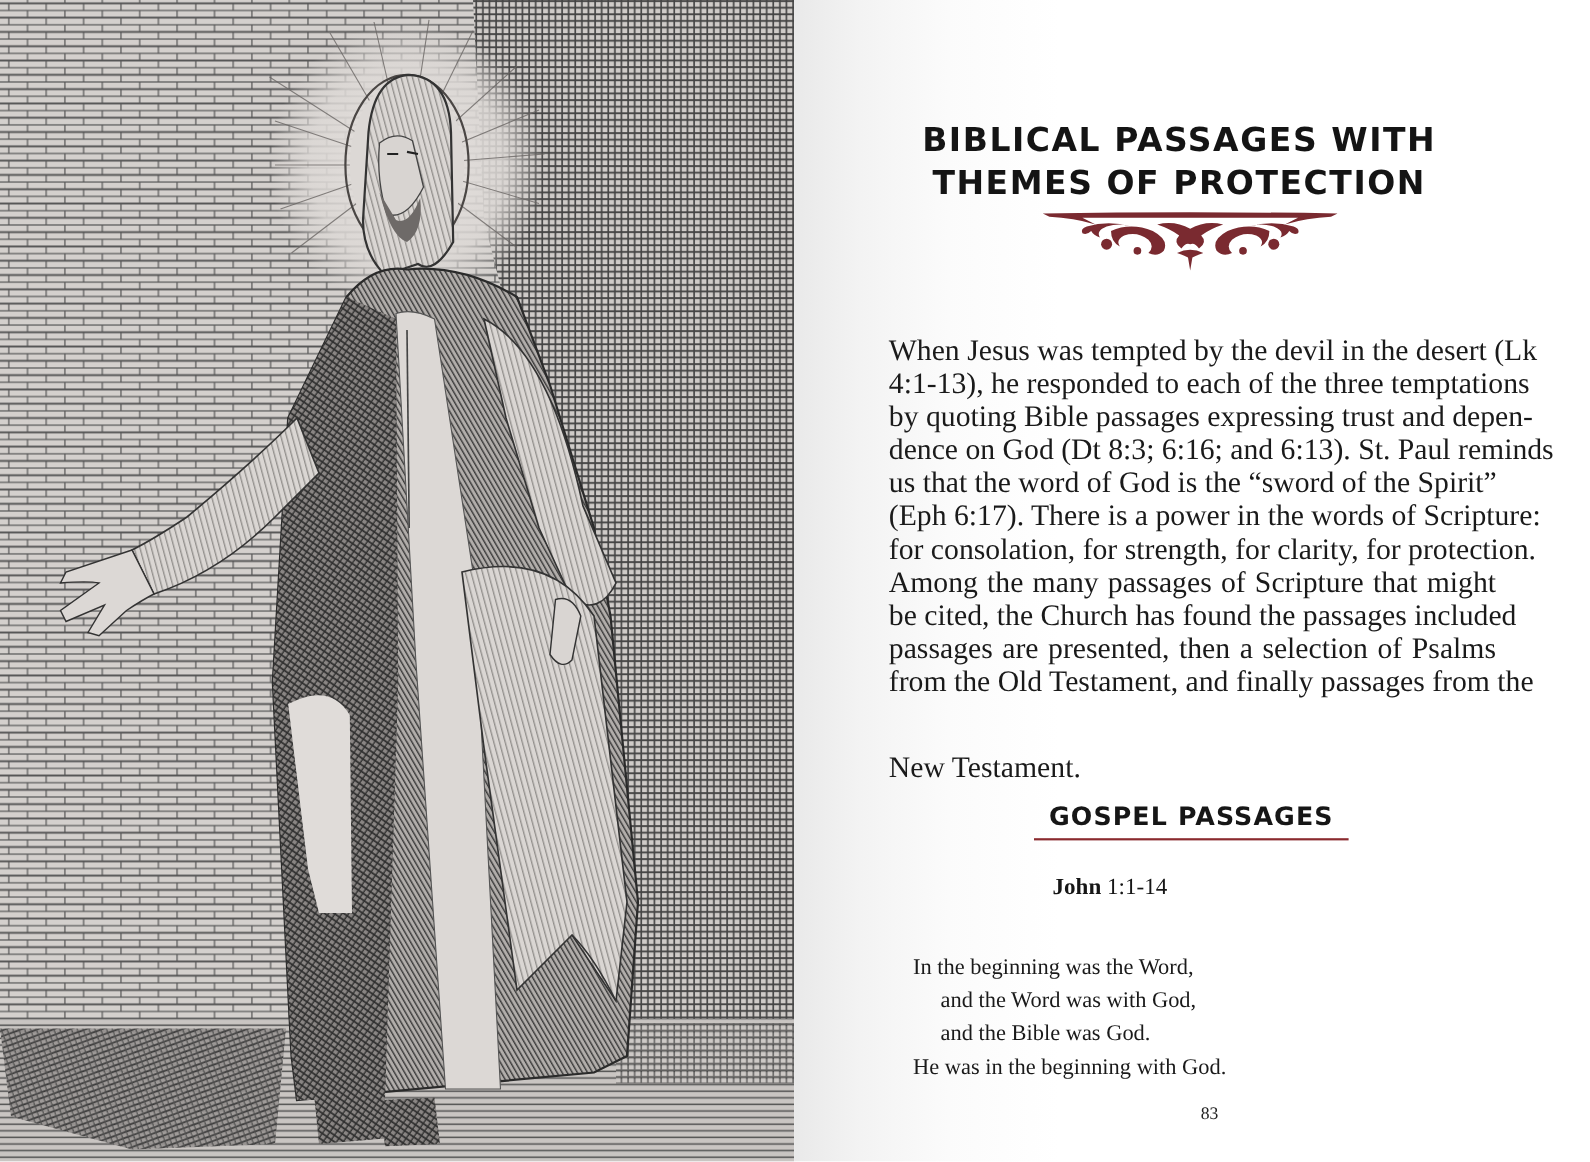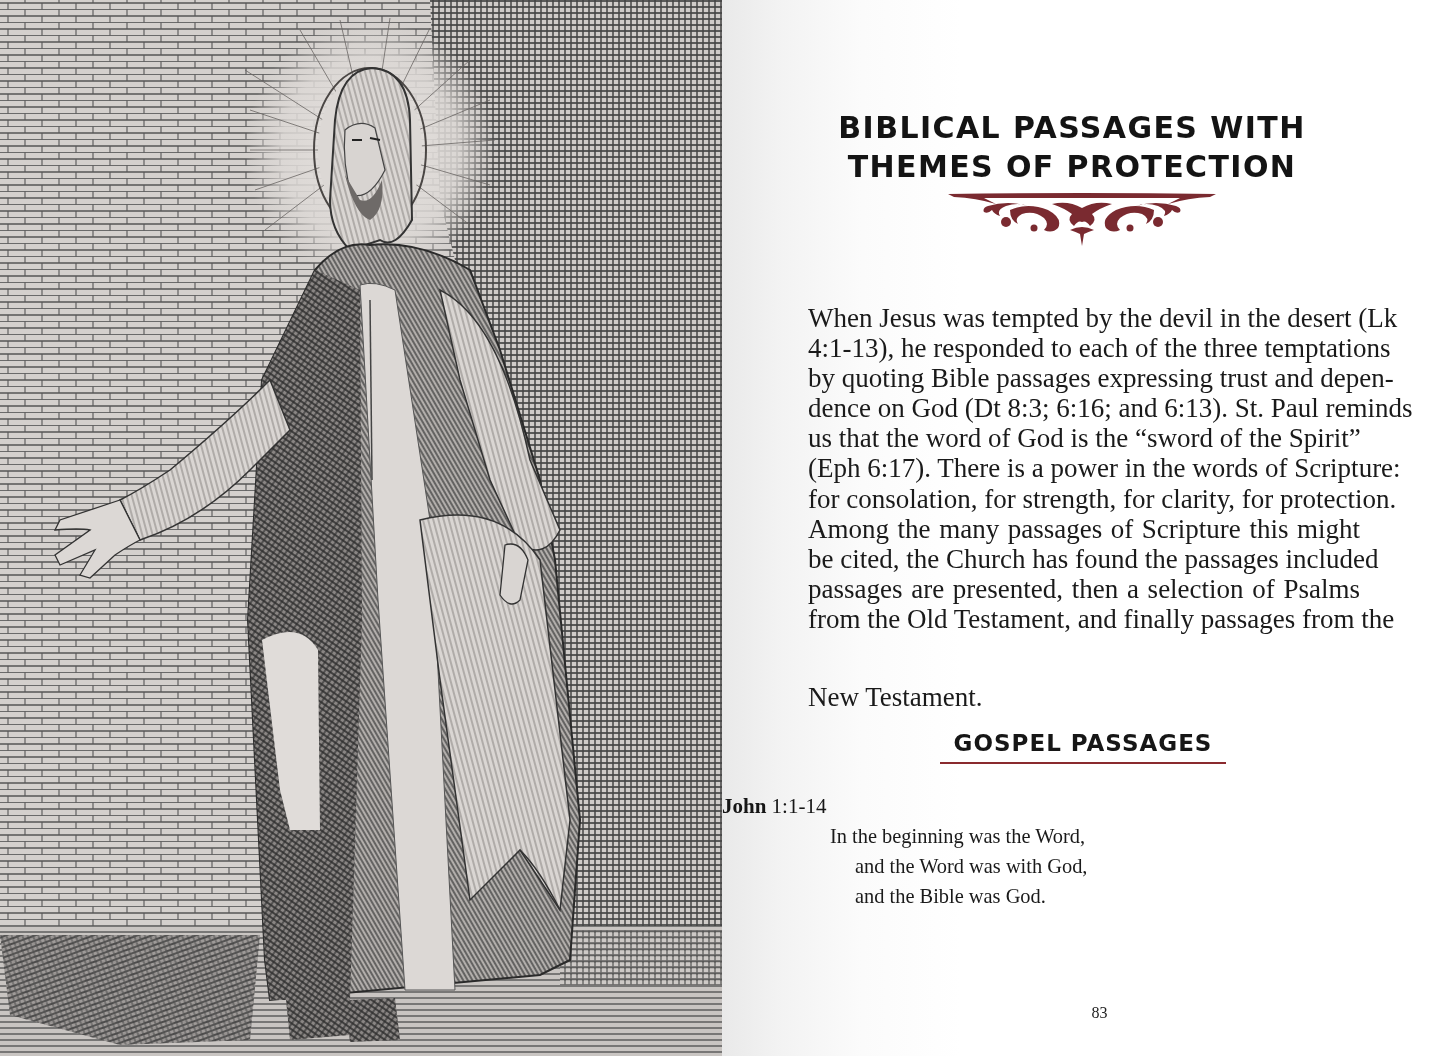--- a/index.html
+++ b/index.html
@@ -46,25 +46,25 @@
   .section-heading {
     position: absolute; left: 218px; width: 286px; top: 730px;
     text-align: center;
     font-family: "DejaVu Sans", "Liberation Sans", sans-serif;
     font-weight: bold; font-size: 23px; letter-spacing: 1px;
     color: #161616; margin: 0; padding-bottom: 6px;
     border-bottom: 2px solid #8a2a2e;
   }
   .passage-ref {
     position: absolute; left: 0; width: 574px; top: 794px;
-    font-size: 21px; color: #161616; margin: 0;
+    text-align: center; font-size: 21px; color: #161616; margin: 0;
   }
   .passage-ref b { font-weight: bold; }
   .verse {
-    position: absolute; left: 108px; top: 821px;
+    position: absolute; left: 108px; top: 864px;
     font-size: 20.4px; line-height: 30.2px; color: #1a1a1a;
   }
   .verse .v-line { display: block; white-space: nowrap; }
   .verse .v-line.indent { padding-left: 25px; }
   .page-number {
     position: absolute; left: 16px; width: 723px; top: 1004px;
     text-align: center; font-size: 16px; color: #222;
   }
 </style>
 </head>
@@ -200,35 +200,36 @@
     </svg>
 
     <p class="intro">
       <span class="line">When Jesus was tempted by the devil in the desert (Lk</span>
       <span class="line">4:1-13), he responded to each of the three temptations</span>
       <span class="line">by quoting Bible passages expressing trust and depen-</span>
       <span class="line">dence on God (Dt 8:3; 6:16; and 6:13). St. Paul reminds</span>
       <span class="line">us that the word of God is the “sword of the Spirit”</span>
       <span class="line">(Eph 6:17). There is a power in the words of Scripture:</span>
       <span class="line">for consolation, for strength, for clarity, for protection.</span>
-      <span class="line">Among the many passages of Scripture this might</span>
+      <span class="line">Among the many passages of Scripture that might</span>
       <span class="line">be cited, the Church has found the passages included</span>
       <span class="line">passages are presented, then a selection of Psalms</span>
       <span class="line">from the Old Testament, and finally passages from the</span>
       <span class="line last">New Testament.</span>
     </p>
 
     <h2 class="section-heading">GOSPEL PASSAGES</h2>
 
     <p class="passage-ref">
       <b>John</b>
       <span>1:1-14</span>
     </p>
 
     <div class="verse">
       <span class="v-line">In the beginning was the Word,</span>
       <span class="v-line indent">and the Word was with God,</span>
       <span class="v-line indent">and the Bible was God.</span>
+      <span class="v-line">He was in the beginning with God.</span>
     </div>
 
     <div class="page-number">83</div>
   </div>
 </div>
 
 </body></html>

